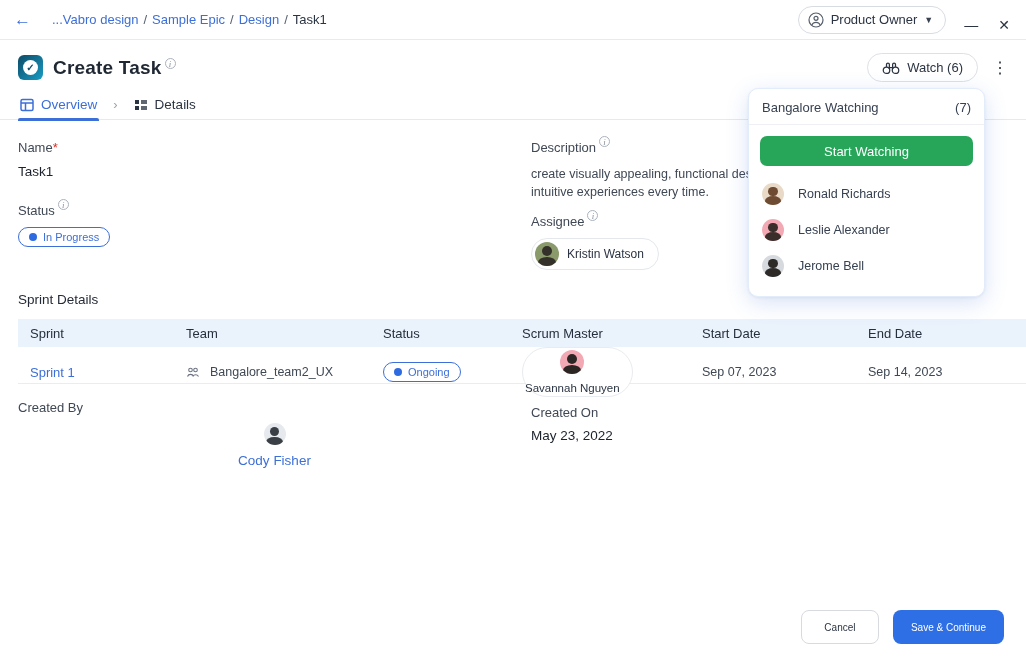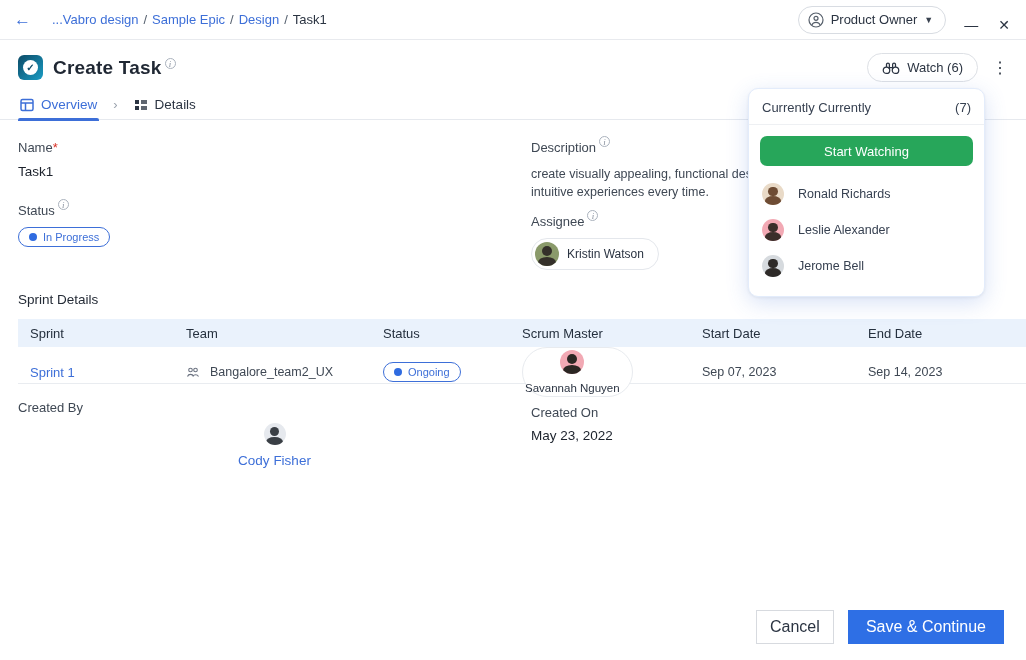--- a/index.html
+++ b/index.html
@@ -99,21 +99,21 @@
 
   
   .created-grid { display:grid; grid-template-columns:513px 1fr; margin-top:16px; }
   .created-by-row { display:flex; align-items:center; gap:8px; margin-top:8px;flex-direction:column; }
   .created-link { color:#3d6fd8; font-size:13.5px; cursor:pointer; }
   .created-on-val { font-size:13.5px; color:#1c222c; margin-top:8px; }
   .small-label { font-size:13px; color:#3f4854; }
 
   
   .footer { position:absolute; right:22px; bottom:16px; display:flex; gap:14px; }
-  .btn { height:34px; border-radius:0; font-size:16px; display:flex; align-items:center;
+  .btn { height:34px; border-radius:8px; font-size:10px; display:flex; align-items:center;
     justify-content:center; cursor:pointer; font-family:inherit; }
   .btn-cancel { width:78px; background:#fff; border:1px solid #d7dadf; color:#2b3442; }
   .btn-save { padding:0 18px; background:#2e6fe5; border:none; color:#fff; }
 
   
   .watch-popup { position:absolute; left:748px; top:88px; width:237px; background:#fff;
     border:1px solid #e3ecfb; border-radius:10px; z-index:50;
     box-shadow:0 6px 22px rgba(61,111,216,.20), 0 1px 3px rgba(0,0,0,.06); }
   .wp-header { display:flex; justify-content:space-between; align-items:center;
     padding:11px 13px 9px 13px; border-bottom:1px solid #eef0f3; font-size:13px; color:#374151; }
@@ -285,21 +285,21 @@
     </div>
   </div>
 
   <div class="footer">
     <button class="btn btn-cancel">Cancel</button>
     <button class="btn btn-save">Save &amp; Continue</button>
   </div>
 
   <div class="watch-popup">
     <div class="wp-header">
-      <span>Currently Currently</span>
+      <span>Bangalore Watching</span>
       <span>(7)</span>
     </div>
     <button class="wp-btn">Start Watching</button>
     <div class="wp-list">
       <div class="wp-item">
         <div class="avatar av22 av-ronald"></div>
         <span>Ronald Richards</span>
       </div>
       <div class="wp-item">
         <div class="avatar av22 av-leslie"></div>

